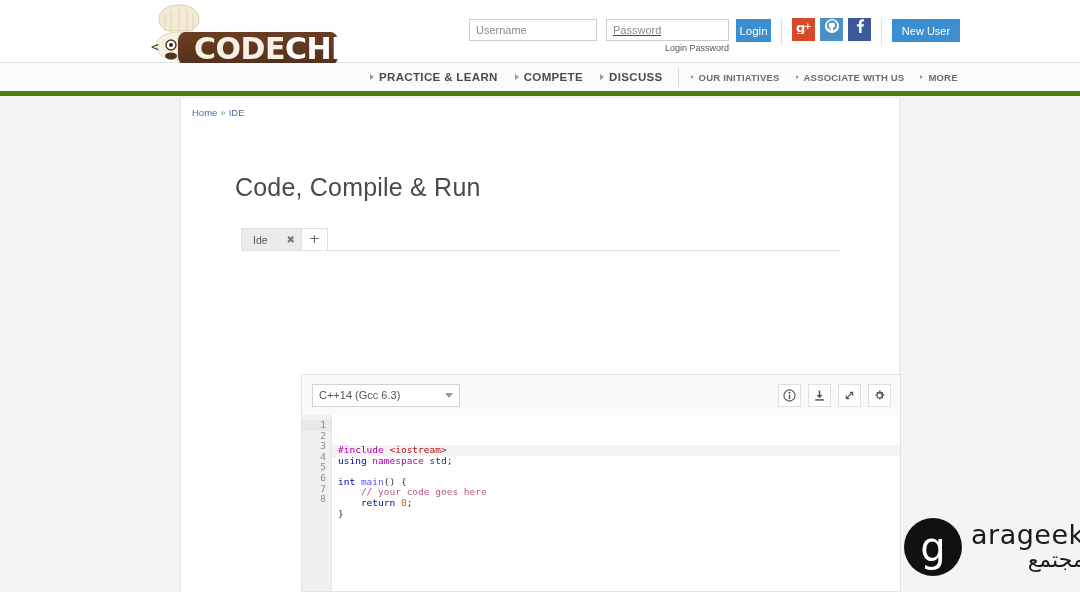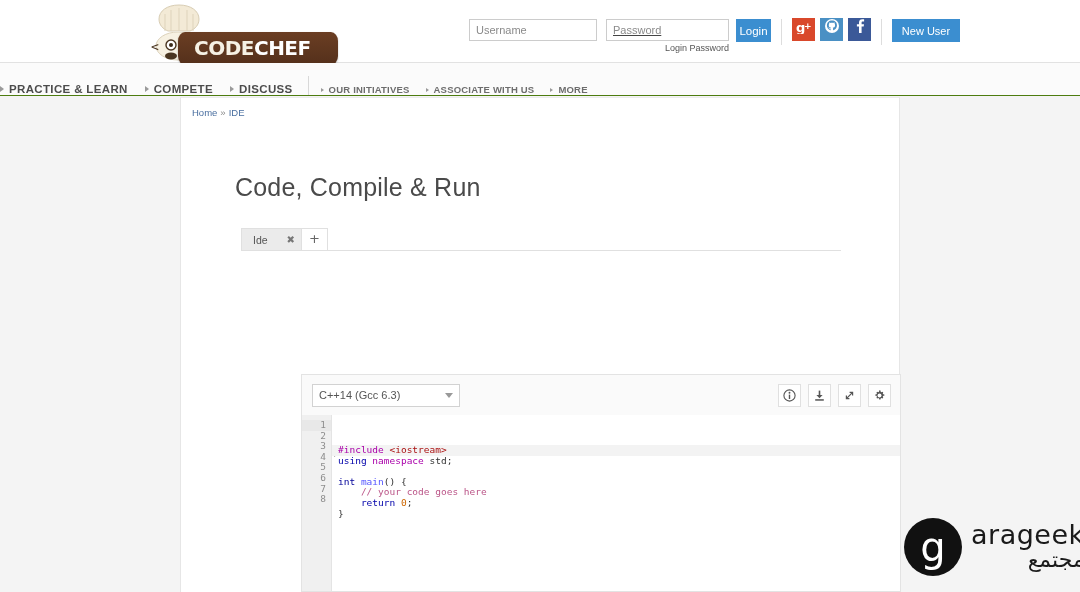--- a/index.html
+++ b/index.html
@@ -49,21 +49,21 @@
     width: 160px;
     height: 33px;
     background: linear-gradient(#6b3e23, #54301b);
     border-radius: 7px / 9px;
     box-shadow: 0 1px 2px rgba(0,0,0,.25);
   }
   .logo-word {
     position: absolute;
     left: 56px;
     top: 31px;
-    font-size: 20px;
+    font-size: 30px;
     font-weight: bold;
     letter-spacing: -0.5px;
     color: #f6f1e4;
     font-family: "DejaVu Sans", sans-serif;
     line-height: 27px;
   }
   .logo-word .chef-c { color: #ffffff; }
   .logo-tag {
     position: absolute;
     left: 60px;
@@ -166,23 +166,24 @@
   }
 
   
   .navbar {
     position: absolute;
     top: 63px;
     left: 0;
     right: 0;
     height: 33px;
     background: #fbfbfb;
-    border-bottom: 1px solid #4d7c0f;
-    display: flex;
-    align-items: flex-end;
+    border-bottom: 5px solid #4d7c0f;
+    display: flex;
+    align-items: center;
+    padding-left: 370px;
   }
   .nav-item {
     display: flex;
     align-items: center;
     font-size: 11.5px;
     font-weight: bold;
     color: #4c4c4c;
     letter-spacing: .35px;
     margin-right: 17px;
     cursor: pointer;

